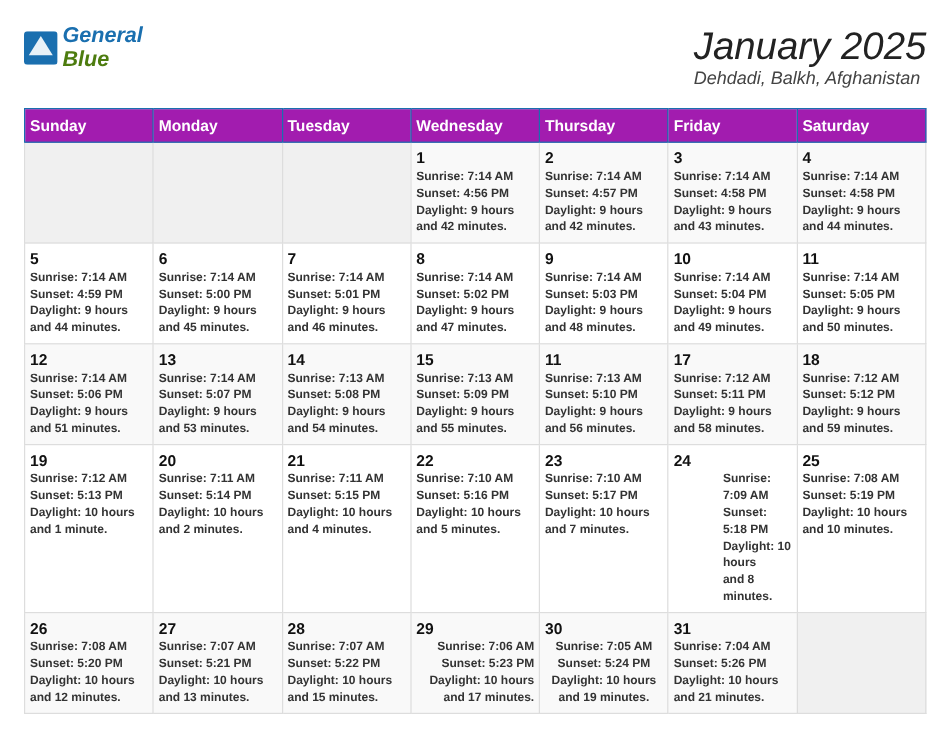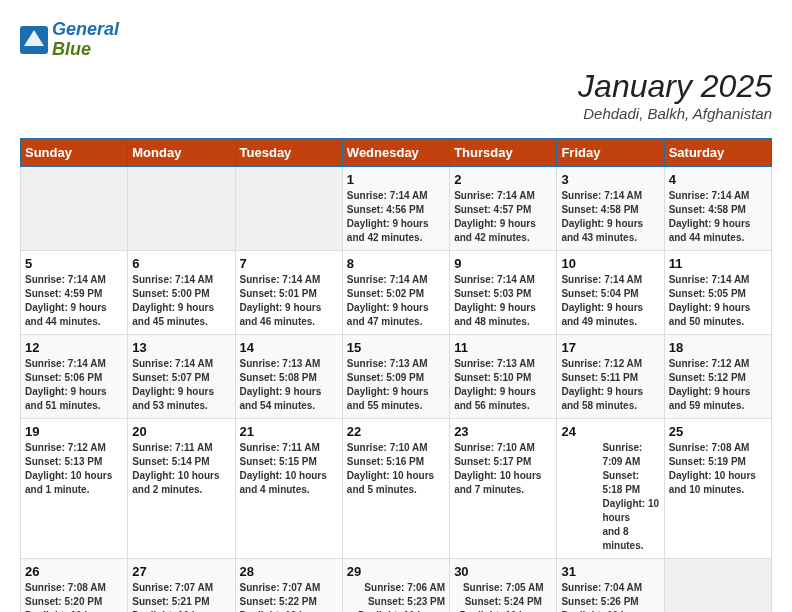--- a/index.html
+++ b/index.html
@@ -29,39 +29,38 @@
     }
     .logo-text span {
       color: #1a6faf;
     }
     .logo-icon {
       width: 28px;
       height: 28px;
       margin-right: 4px;
     }
     .title-block {
-      text-align: right;
-      margin-top: 48px;
+      text-align: left;
     }
     .calendar-title {
       font-size: 32px;
       color: #222;
       font-weight: normal;
     }
     .calendar-subtitle {
       font-size: 15px;
       color: #444;
     }
     table {
       width: 100%;
       border-collapse: collapse;
       table-layout: fixed;
     }
     thead tr {
-      background-color: #c2410c;
+      background-color: #a21caf;
     }
     thead th {
       color: #fff;
       font-size: 13px;
       font-weight: bold;
       padding: 6px 4px;
       text-align: left;
       border: 1px solid #1a6faf;
     }
     tbody tr {

